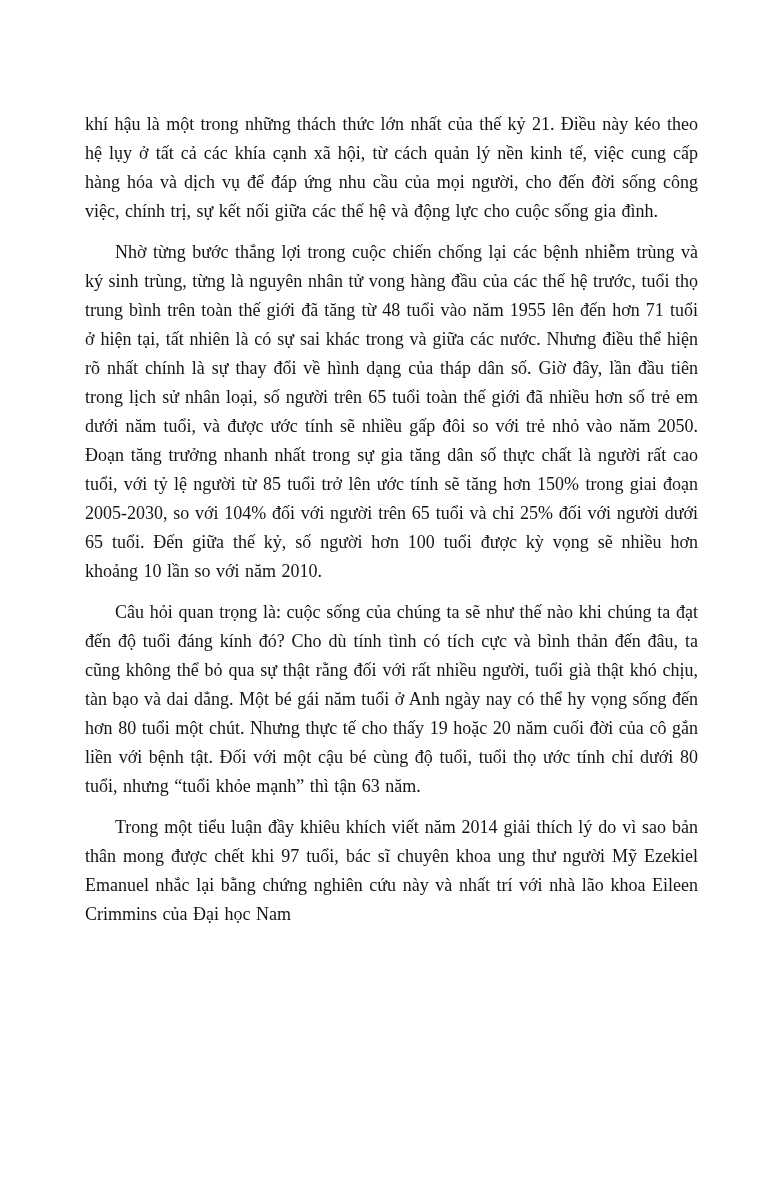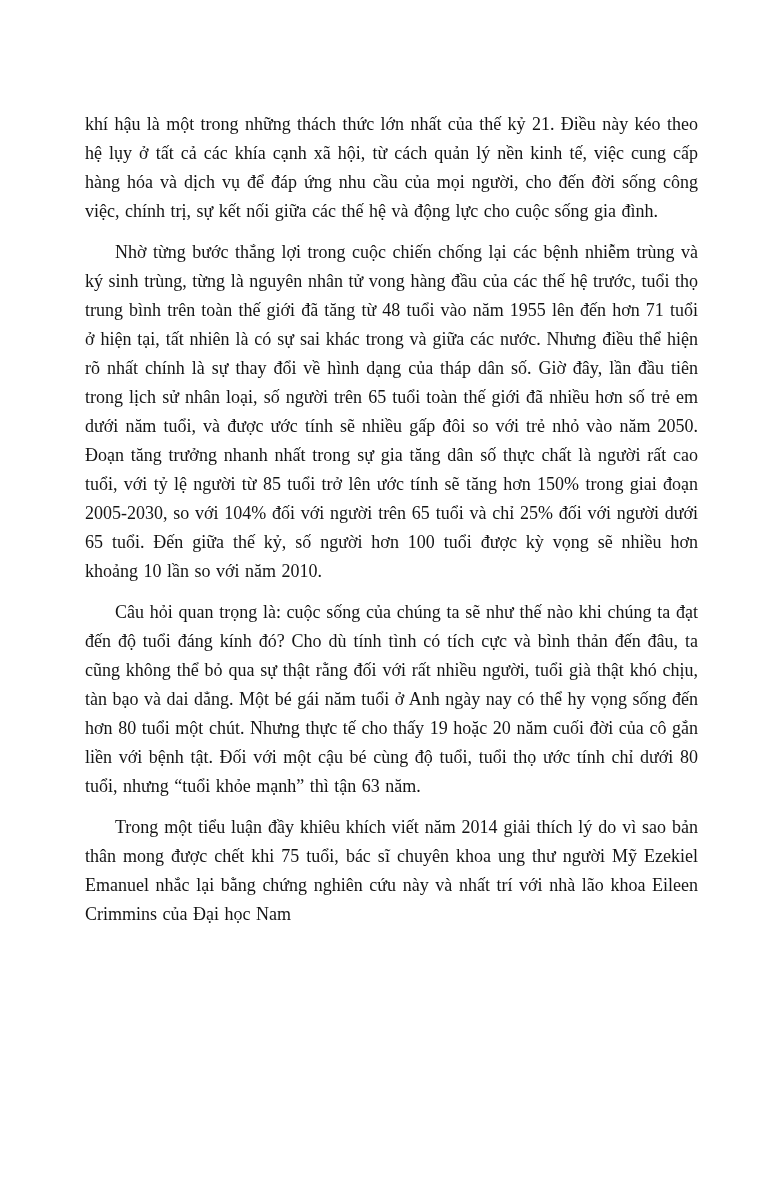--- a/index.html
+++ b/index.html
@@ -63,21 +63,21 @@
 </style>
 </head>
 <body>
 
 <div class="page">
 
   <div class="text-block">
     <p class="para">khí hậu là một trong những thách thức lớn nhất của thế kỷ 21. Điều này kéo theo hệ lụy ở tất cả các khía cạnh xã hội, từ cách quản lý nền kinh tế, việc cung cấp hàng hóa và dịch vụ để đáp ứng nhu cầu của mọi người, cho đến đời sống công việc, chính trị, sự kết nối giữa các thế hệ và động lực cho cuộc sống gia đình.</p>
     <p class="para indent">Nhờ từng bước thắng lợi trong cuộc chiến chống lại các bệnh nhiễm trùng và ký sinh trùng, từng là nguyên nhân tử vong hàng đầu của các thế hệ trước, tuổi thọ trung bình trên toàn thế giới đã tăng từ 48 tuổi vào năm 1955 lên đến hơn 71 tuổi ở hiện tại, tất nhiên là có sự sai khác trong và giữa các nước. Nhưng điều thể hiện rõ nhất chính là sự thay đổi về hình dạng của tháp dân số. Giờ đây, lần đầu tiên trong lịch sử nhân loại, số người trên 65 tuổi toàn thế giới đã nhiều hơn số trẻ em dưới năm tuổi, và được ước tính sẽ nhiều gấp đôi so với trẻ nhỏ vào năm 2050. Đoạn tăng trưởng nhanh nhất trong sự gia tăng dân số thực chất là người rất cao tuổi, với tỷ lệ người từ 85 tuổi trở lên ước tính sẽ tăng hơn 150% trong giai đoạn 2005-2030, so với 104% đối với người trên 65 tuổi và chỉ 25% đối với người dưới 65 tuổi. Đến giữa thế kỷ, số người hơn 100 tuổi được kỳ vọng sẽ nhiều hơn khoảng 10 lần so với năm 2010.</p>
     <p class="para indent">Câu hỏi quan trọng là: cuộc sống của chúng ta sẽ như thế nào khi chúng ta đạt đến độ tuổi đáng kính đó? Cho dù tính tình có tích cực và bình thản đến đâu, ta cũng không thể bỏ qua sự thật rằng đối với rất nhiều người, tuổi già thật khó chịu, tàn bạo và dai dẳng. Một bé gái năm tuổi ở Anh ngày nay có thể hy vọng sống đến hơn 80 tuổi một chút. Nhưng thực tế cho thấy 19 hoặc 20 năm cuối đời của cô gắn liền với bệnh tật. Đối với một cậu bé cùng độ tuổi, tuổi thọ ước tính chỉ dưới 80 tuổi, nhưng “tuổi khỏe mạnh” thì tận 63 năm.</p>
-    <p class="para indent">Trong một tiểu luận đầy khiêu khích viết năm 2014 giải thích lý do vì sao bản thân mong được chết khi 75 tuổi, bác sĩ chuyên khoa ung thư người Mỹ Ezekiel Emanuel nhắc lại bằng chứng nghiên cứu này và nhất trí với nhà lão khoa Eileen Crimmins của Đại học Nam</p>
+    <p class="para indent">Trong một tiểu luận đầy khiêu khích viết năm 2014 giải thích lý do vì sao bản thân mong được chết khi 97 tuổi, bác sĩ chuyên khoa ung thư người Mỹ Ezekiel Emanuel nhắc lại bằng chứng nghiên cứu này và nhất trí với nhà lão khoa Eileen Crimmins của Đại học Nam</p>
   </div>
 
   <div class="footer">
     <span class="footer-label">LỜI TỰA</span>
     <span class="footer-page-number">9</span>
   </div>
 
 </div>
 
 </body></html>

